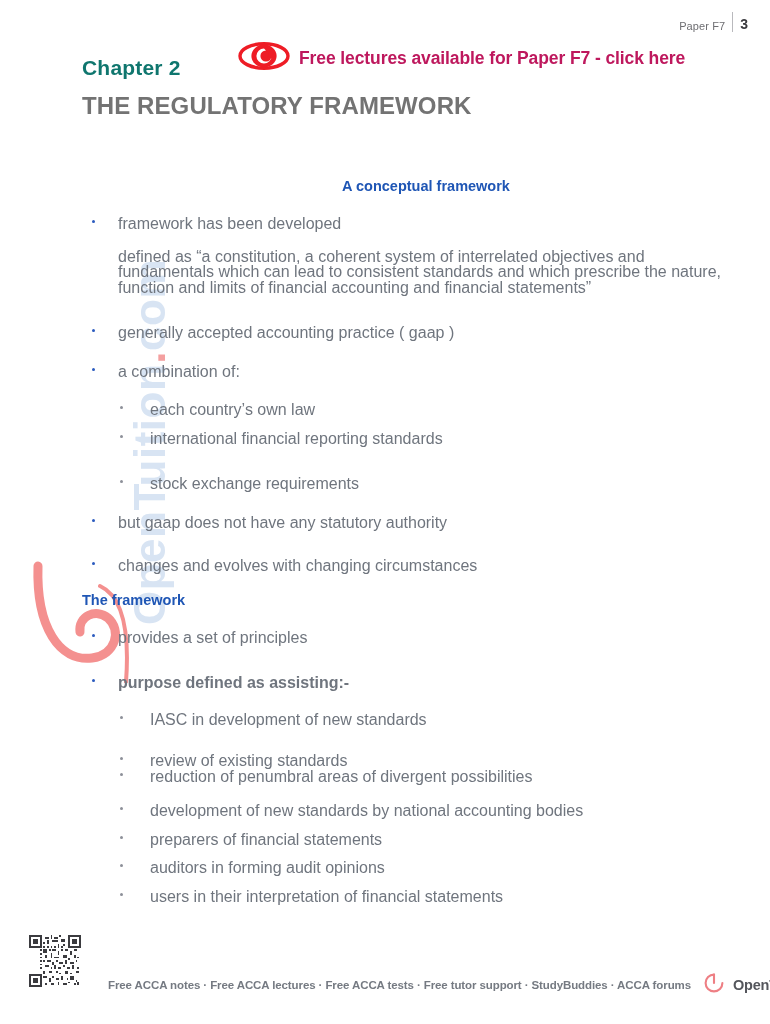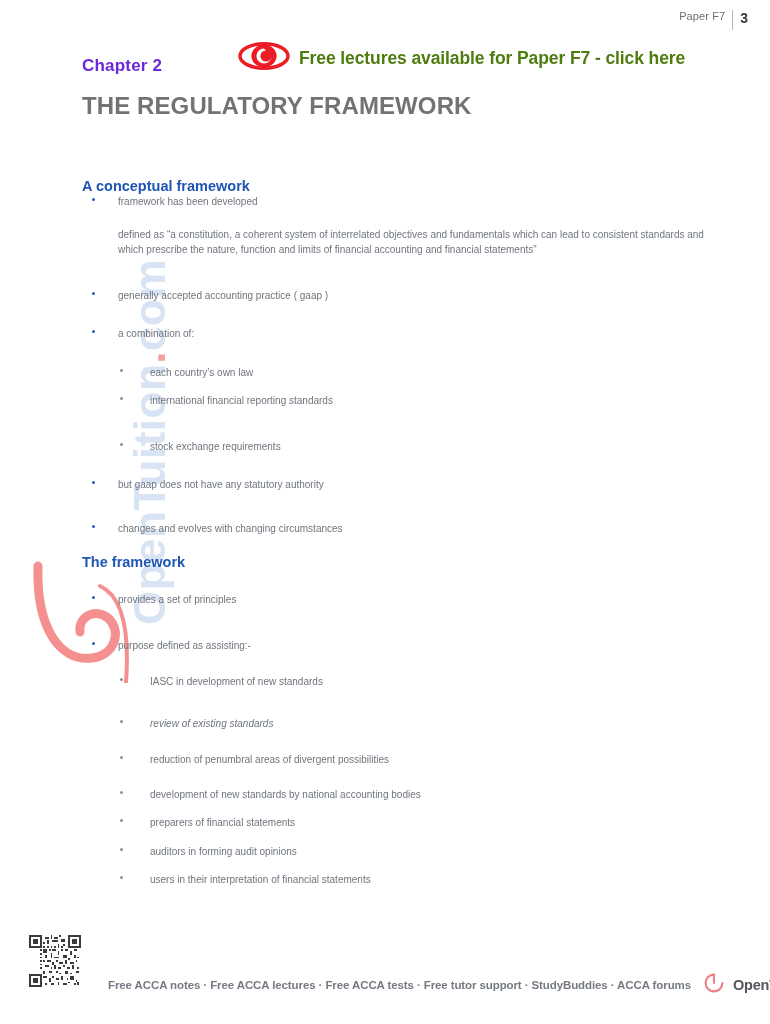--- a/index.html
+++ b/index.html
@@ -15,21 +15,21 @@
     font-family: "Liberation Sans", sans-serif;
     color: #6b7280;
   }
 
   
   .page-header {
     position: absolute;
     top: 10px;
     right: 22px;
     display: flex;
-    align-items: flex-start;
+    align-items: flex-end;
     gap: 7px;
     height: 22px;
   }
   .page-header .paper-label {
     font-size: 11px;
     color: #6e6e72;
     letter-spacing: .1px;
   }
   .page-header .divider {
     width: 1px;
@@ -40,39 +40,39 @@
     font-size: 14px;
     font-weight: bold;
     color: #3a3a3e;
   }
 
   
   .chapter-label {
     position: absolute;
     left: 82px;
     top: 56px;
-    font-size: 17px;
-    font-weight: bold;
-    color: #6d28d9;
+    font-size: 21px;
+    font-weight: bold;
+    color: #0f766e;
     letter-spacing: .2px;
   }
   .lectures-banner {
     position: absolute;
     left: 238px;
     top: 42px;
     display: flex;
     align-items: center;
     gap: 9px;
     text-decoration: none;
   }
   .eye-icon { display:block; }
   .lectures-banner .banner-text {
     font-size: 17.5px;
     font-weight: bold;
-    color: #4d7c0f;
+    color: #be185d;
     letter-spacing: -.1px;
     white-space: nowrap;
   }
 
   .doc-title {
     position: absolute;
     left: 82px;
     top: 92px;
     font-size: 24px;
     font-weight: bold;
@@ -117,21 +117,21 @@
     font-size: 14.5px;
     font-weight: bold;
     color: #1f56b5;
     margin: 0;
     padding-left: 82px;
   }
   .bullet-row {
     position: relative;
     padding-left: 118px;
     padding-right: 38px;
-    font-size: 10px;
+    font-size: 16px;
     line-height: 15.5px;
     color: #6f757e;
   }
   .bullet-row .bullet-mark {
     position: absolute;
     left: 92px;
     top: 4px;
     width: 3px;
     height: 3px;
     background: #2b5bbf;
@@ -214,21 +214,21 @@
 <div class="swirl">
   <svg width="110" height="125" viewBox="0 0 110 125">
     <path d="M8 8 C6 70 30 104 62 100 C86 97 92 72 78 60 C66 50 48 58 50 74" fill="none" stroke="#f4908f" stroke-width="9" stroke-linecap="round"></path>
     <path d="M96 124 C100 70 92 38 70 28" fill="none" stroke="#f4908f" stroke-width="4" stroke-linecap="round"></path>
   </svg>
 </div>
 
 <div class="content">
 
   <div>
-    <h2 class="section-heading" style="">A conceptual framework</h2>
+    <h2 class="section-heading" style="margin-bottom:22px;text-align:center;">A conceptual framework</h2>
 
     <div class="bullet-row" style="margin-bottom:17px;">
       <span class="bullet-mark"></span>
       <span class="bullet-text">framework has been developed</span>
     </div>
 
     <div class="bullet-row" style="margin-bottom:30px;">
       <span class="bullet-text">defined as “a constitution, a coherent system of interrelated objectives and fundamentals which can lead to consistent standards and which prescribe the nature, function and limits of financial accounting and financial statements”</span>
     </div>
 
@@ -269,31 +269,31 @@
   </div>
 
   <div>
     <h2 class="section-heading" style="margin-bottom:22px;">The framework</h2>
 
     <div class="bullet-row" style="margin-bottom:30px;">
       <span class="bullet-mark"></span>
       <span class="bullet-text">provides a set of principles</span>
     </div>
 
-    <div class="bullet-row" style="margin-bottom:21px;">
+    <div class="bullet-row" style="margin-bottom:21px;font-weight:bold;">
       <span class="bullet-mark"></span>
       <span class="bullet-text">purpose defined as assisting:-</span>
     </div>
 
     <div class="bullet-row sub" style="margin-bottom:26px;">
       <span class="bullet-mark"></span>
       <span class="bullet-text">IASC in development of new standards</span>
     </div>
 
-    <div class="bullet-row sub" style="margin-bottom:21px;font-style:italic;">
+    <div class="bullet-row sub" style="margin-bottom:0;">
       <span class="bullet-mark"></span>
       <span class="bullet-text">review of existing standards</span>
     </div>
 
 
     <div class="bullet-row sub" style="margin-bottom:19px;">
       <span class="bullet-mark"></span>
       <span class="bullet-text">reduction of penumbral areas of divergent possibilities</span>
     </div>
 

